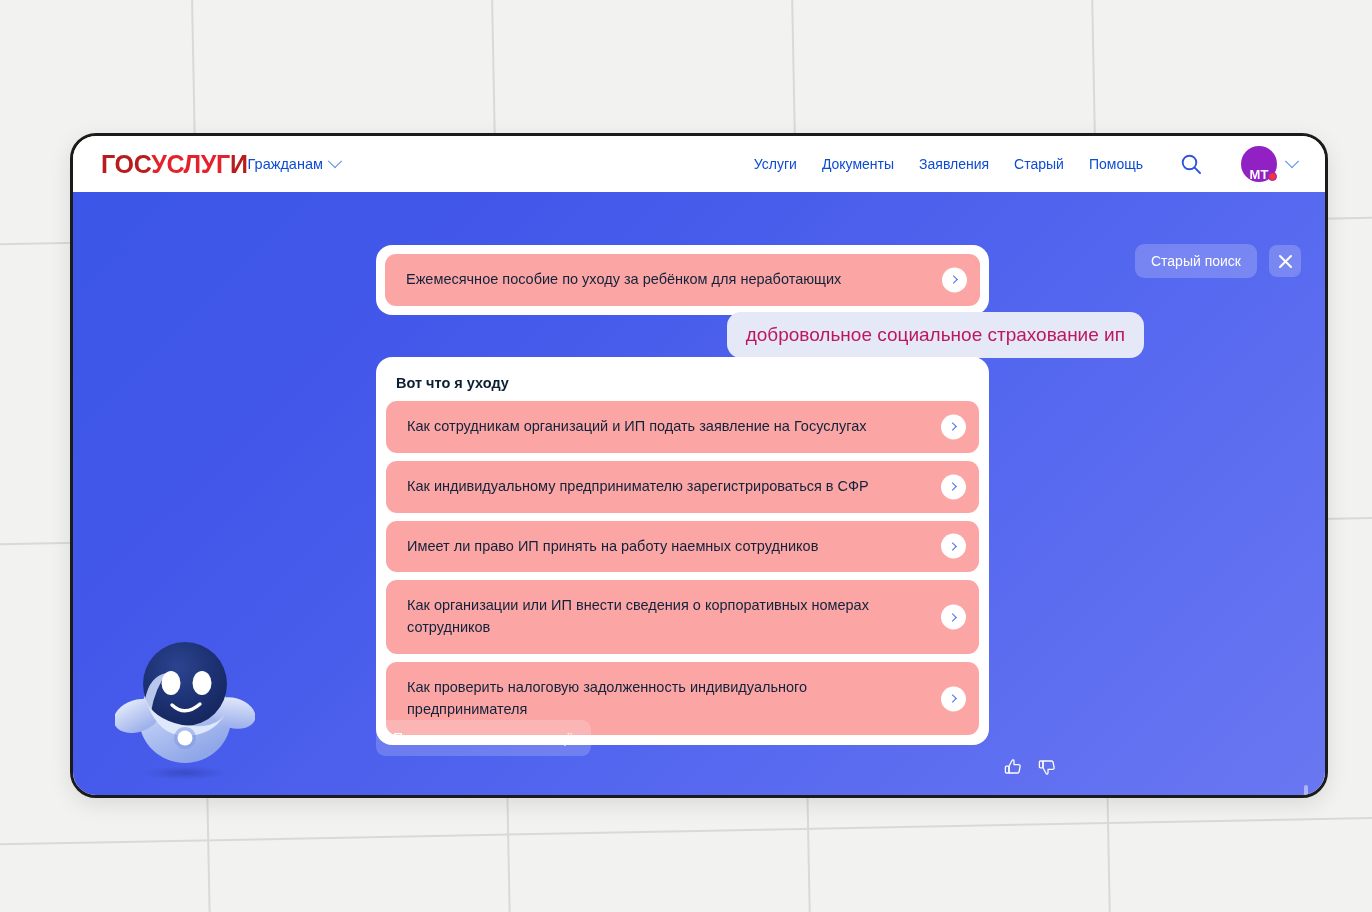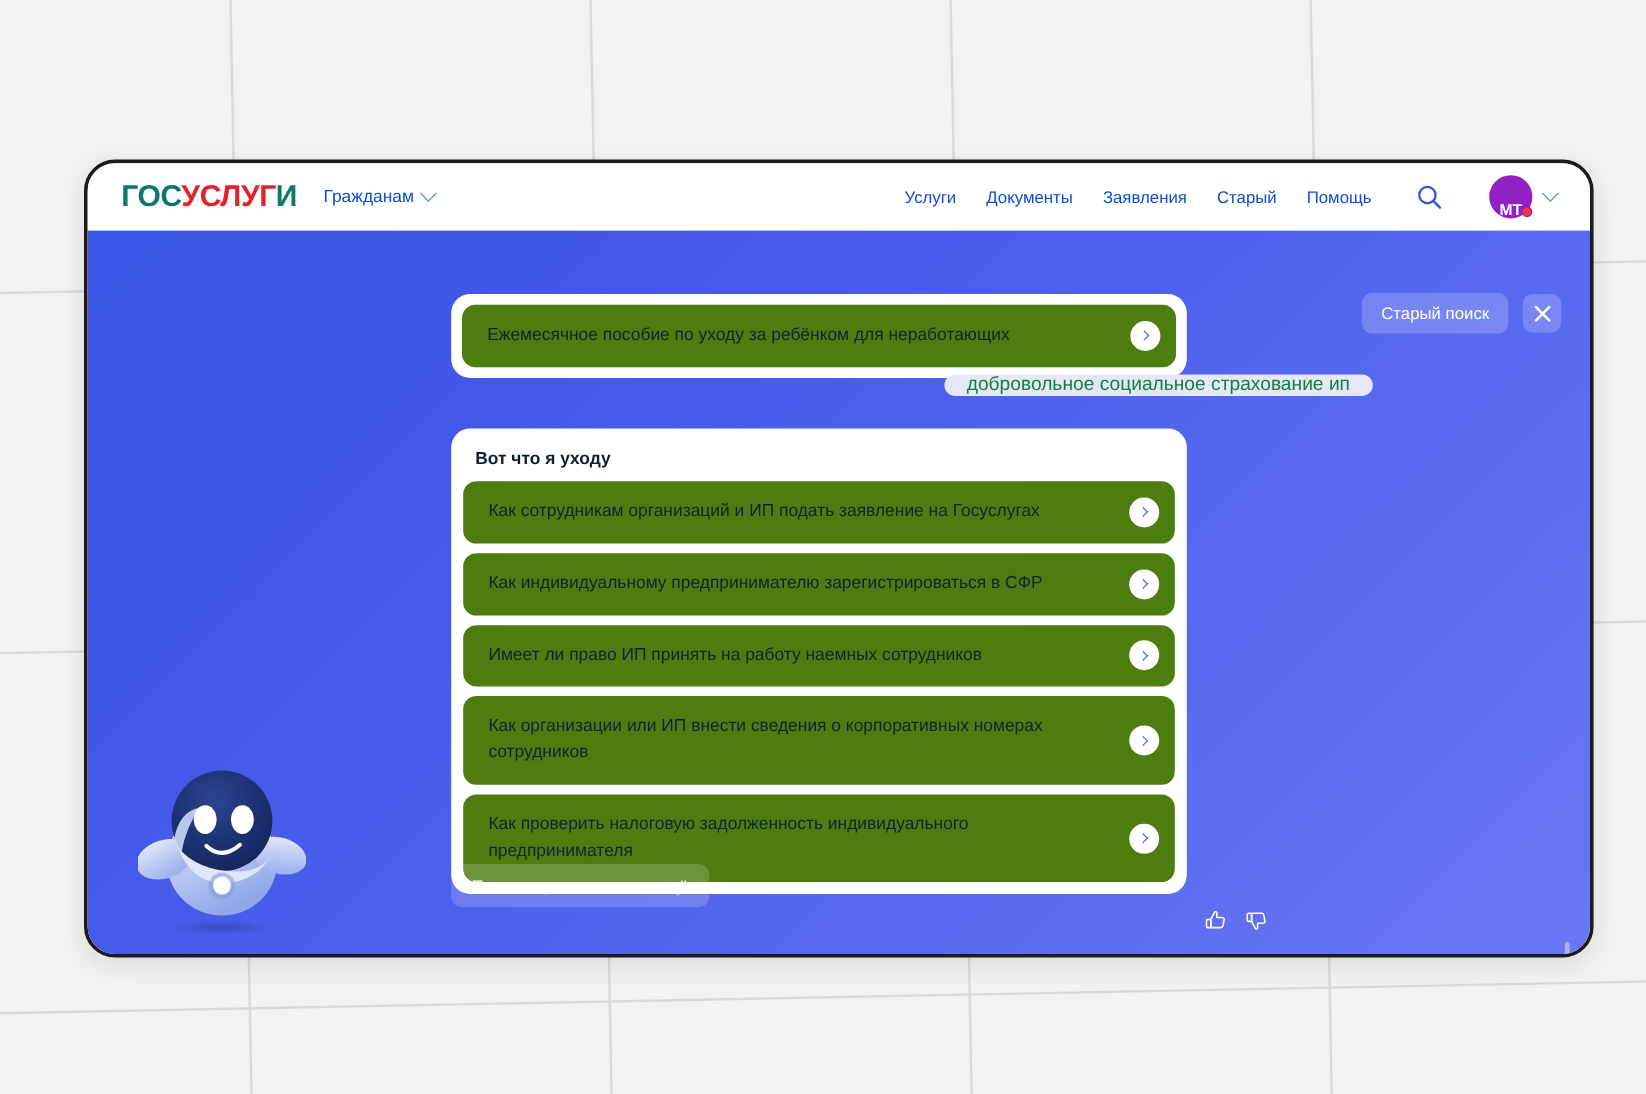--- a/index.html
+++ b/index.html
@@ -59,28 +59,27 @@
     padding: 0 28px 0 28px;
     z-index: 5;
   }
   .logo {
     font-size: 25px;
     font-weight: bold;
     letter-spacing: -0.3px;
     white-space: nowrap;
     line-height: 1;
   }
-  .logo .blue { color: #0f766e; }
+  .logo .blue { color: #b91c1c; }
   .logo .red  { color: #e4222b; }
 
   .aud {
     display: flex;
     align-items: center;
     gap: 7px;
-    margin-left: 22px;
     color: #0d4cd3;
     font-size: 14.5px;
     cursor: pointer;
   }
   .chev-d {
     width: 10px; height: 10px;
     border-right: 1.8px solid #5b8def;
     border-bottom: 1.8px solid #5b8def;
     transform: rotate(45deg) translate(-2px,-2px);
   }
@@ -188,21 +187,21 @@
     width: 613px;
   }
   .card-title {
     font-size: 14.5px;
     font-weight: bold;
     color: #0b1f33;
     padding: 8px 10px 10px 10px;
   }
   .opt {
     position: relative;
-    background: #4d7c0f;
+    background: #fca5a5;
     border-radius: 11px;
     padding: 15px 52px 15px 21px;
     margin-bottom: 8px;
     font-size: 14.5px;
     color: #11233a;
     line-height: 1.5;
     cursor: pointer;
   }
   .opt:last-child { margin-bottom: 0; }
   .opt .go {
@@ -222,23 +221,23 @@
     transform: rotate(45deg) translate(-1px,1px);
   }
 
   .card-top { position: absolute; left: 70px; top: 53px; padding: 9px; }
 
   .user-bubble {
     position: absolute;
     right: -68px;
     top: 120px;
     background: #e4e8f7;
-    color: #15803d;
-    font-size: 16px;
-    padding: 0 19px;
+    color: #be185d;
+    font-size: 19px;
+    padding: 12px 19px;
     border-radius: 14px;
     white-space: nowrap;
   }
 
   .answer-card { position: absolute; left: 70px; top: 165px; }
 
   .show-more {
     position: absolute;
     left: 70px;
     top: 528px;

